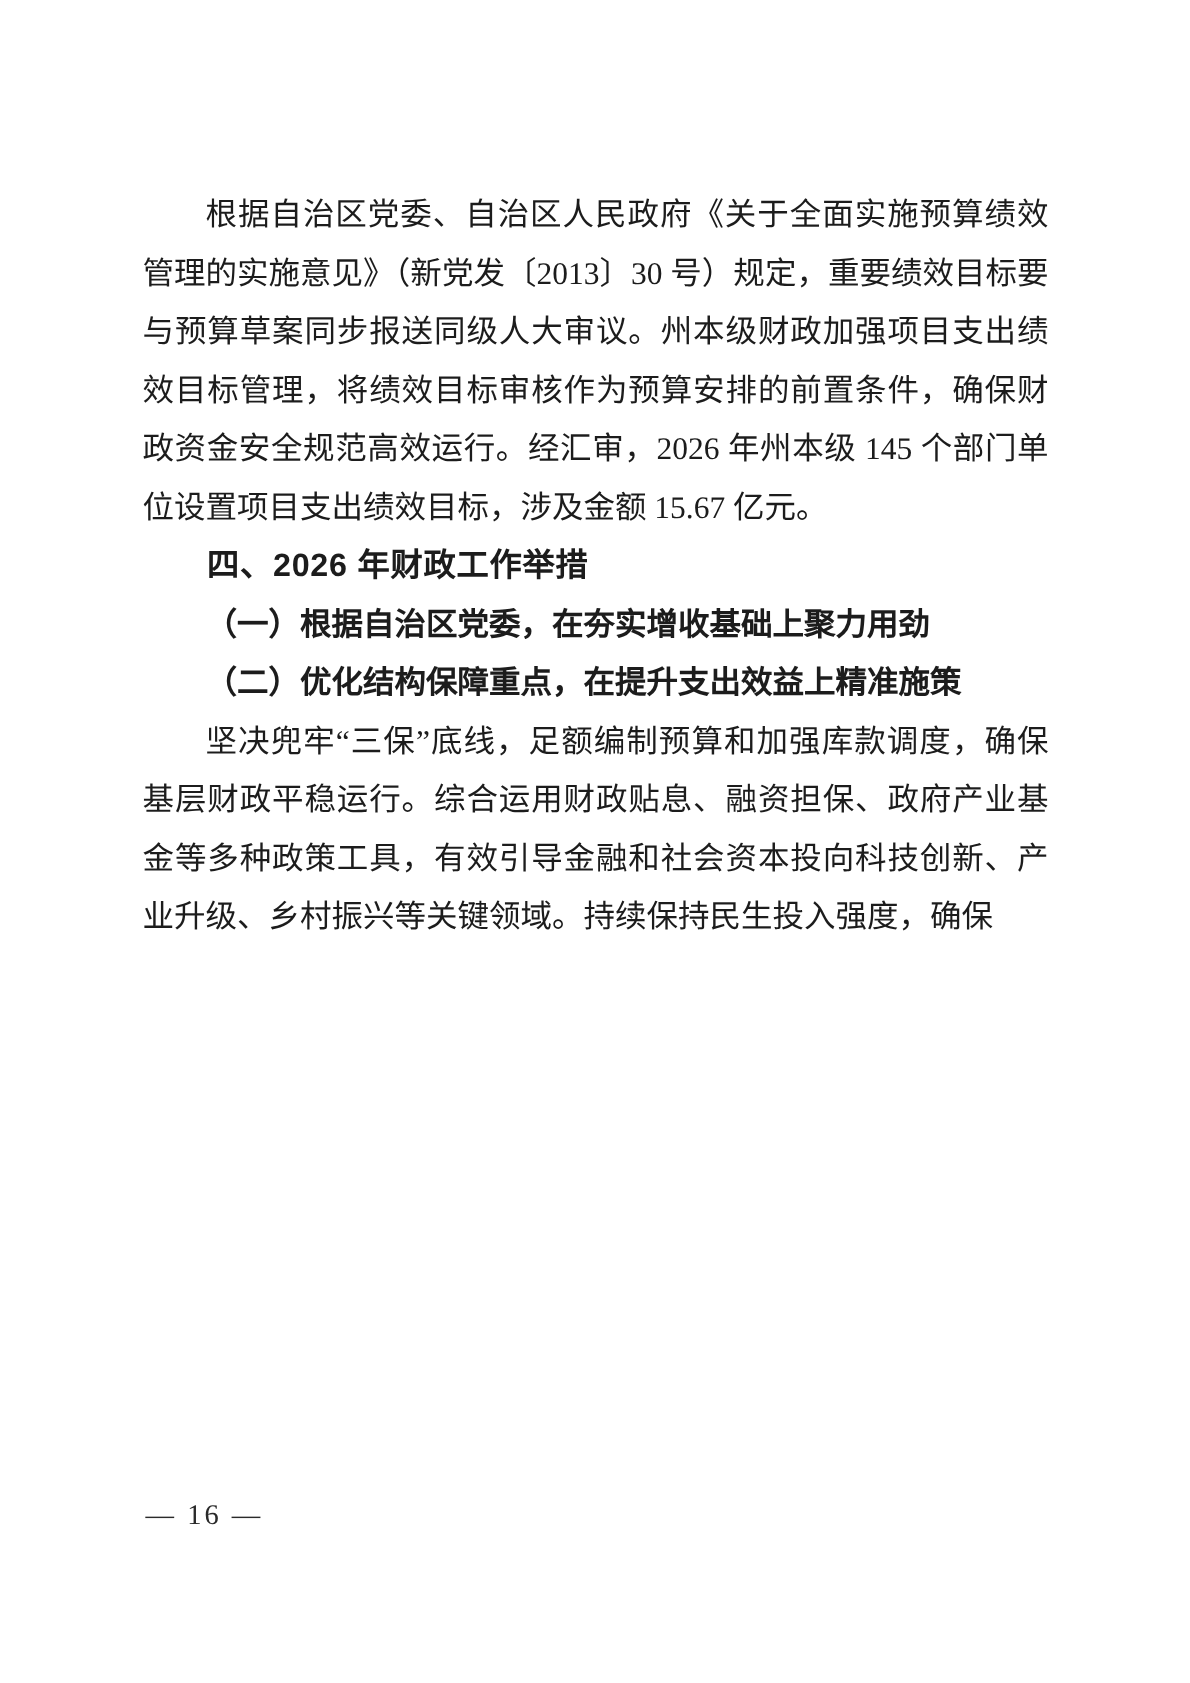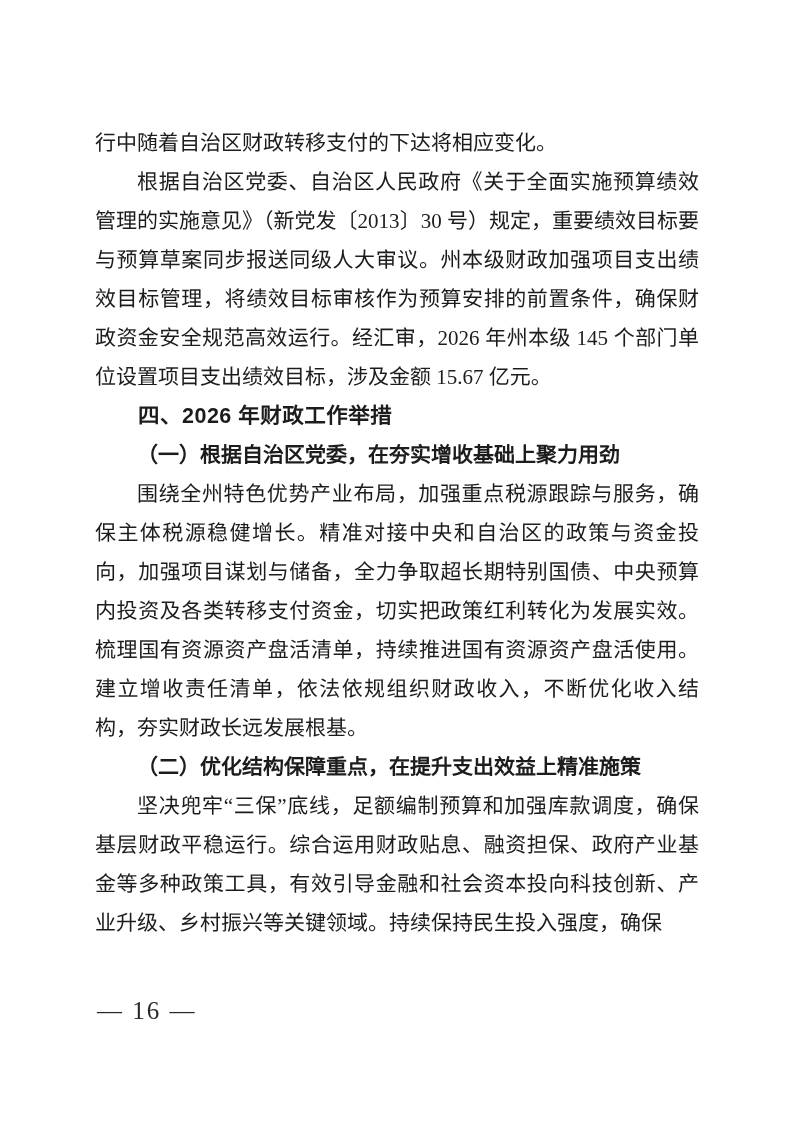--- a/index.html
+++ b/index.html
@@ -47,44 +47,42 @@
     font-weight: bold;
     font-size: 21.5px;
     text-indent: 2em;
     text-align: left;
     letter-spacing: 0.5px;
   }
   .page-number {
     position: absolute;
     left: 97px;
     top: 998px;
-    font-size: 25px;
+    font-size: 19px;
     line-height: 26px;
     letter-spacing: 2px;
     color: #2a2a2a;
     font-family: "Liberation Serif", serif;
   }
 </style>
 </head>
 <body>
 
 <div class="doc-page">
 
   <div class="text-block">
 
-    <p>行中随着自治区财政转移支付的下达将相应变化。</p>
 
 
     <p class="indent">根据自治区党委、自治区人民政府《关于全面实施预算绩效管理的实施意见》（新党发〔2013〕30 号）规定，重要绩效目标要与预算草案同步报送同级人大审议。州本级财政加强项目支出绩效目标管理，将绩效目标审核作为预算安排的前置条件，确保财政资金安全规范高效运行。经汇审，2026 年州本级 145 个部门单位设置项目支出绩效目标，涉及金额 15.67 亿元。</p>
 
     <p class="heading-hei">四、2026 年财政工作举措</p>
 
     <p class="heading-kai">（一）根据自治区党委，在夯实增收基础上聚力用劲</p>
 
-    <p class="indent">围绕全州特色优势产业布局，加强重点税源跟踪与服务，确保主体税源稳健增长。精准对接中央和自治区的政策与资金投向，加强项目谋划与储备，全力争取超长期特别国债、中央预算内投资及各类转移支付资金，切实把政策红利转化为发展实效。梳理国有资源资产盘活清单，持续推进国有资源资产盘活使用。建立增收责任清单，依法依规组织财政收入，不断优化收入结构，夯实财政长远发展根基。</p>
 
     <p class="heading-kai">（二）优化结构保障重点，在提升支出效益上精准施策</p>
 
     <p class="indent">坚决兜牢“三保”底线，足额编制预算和加强库款调度，确保基层财政平稳运行。综合运用财政贴息、融资担保、政府产业基金等多种政策工具，有效引导金融和社会资本投向科技创新、产业升级、乡村振兴等关键领域。持续保持民生投入强度，确保</p>
 
   </div>
 
   <div class="page-number">— 16 —</div>
 
 </div>

